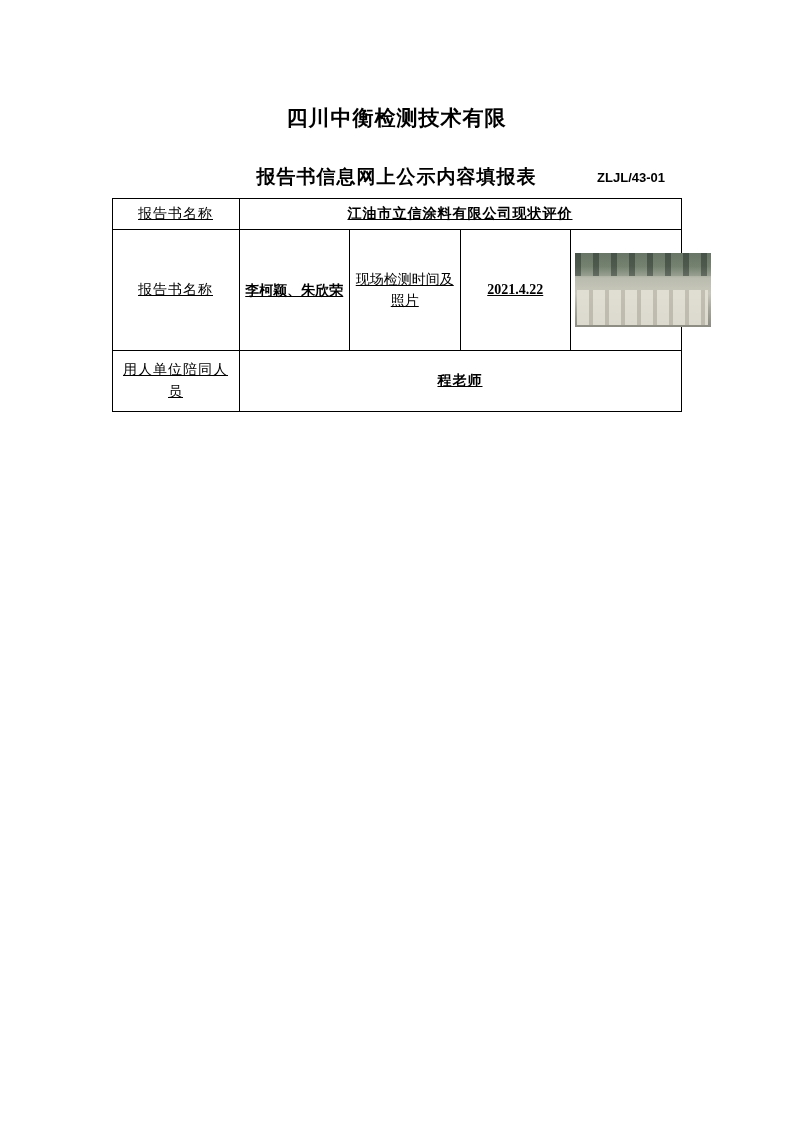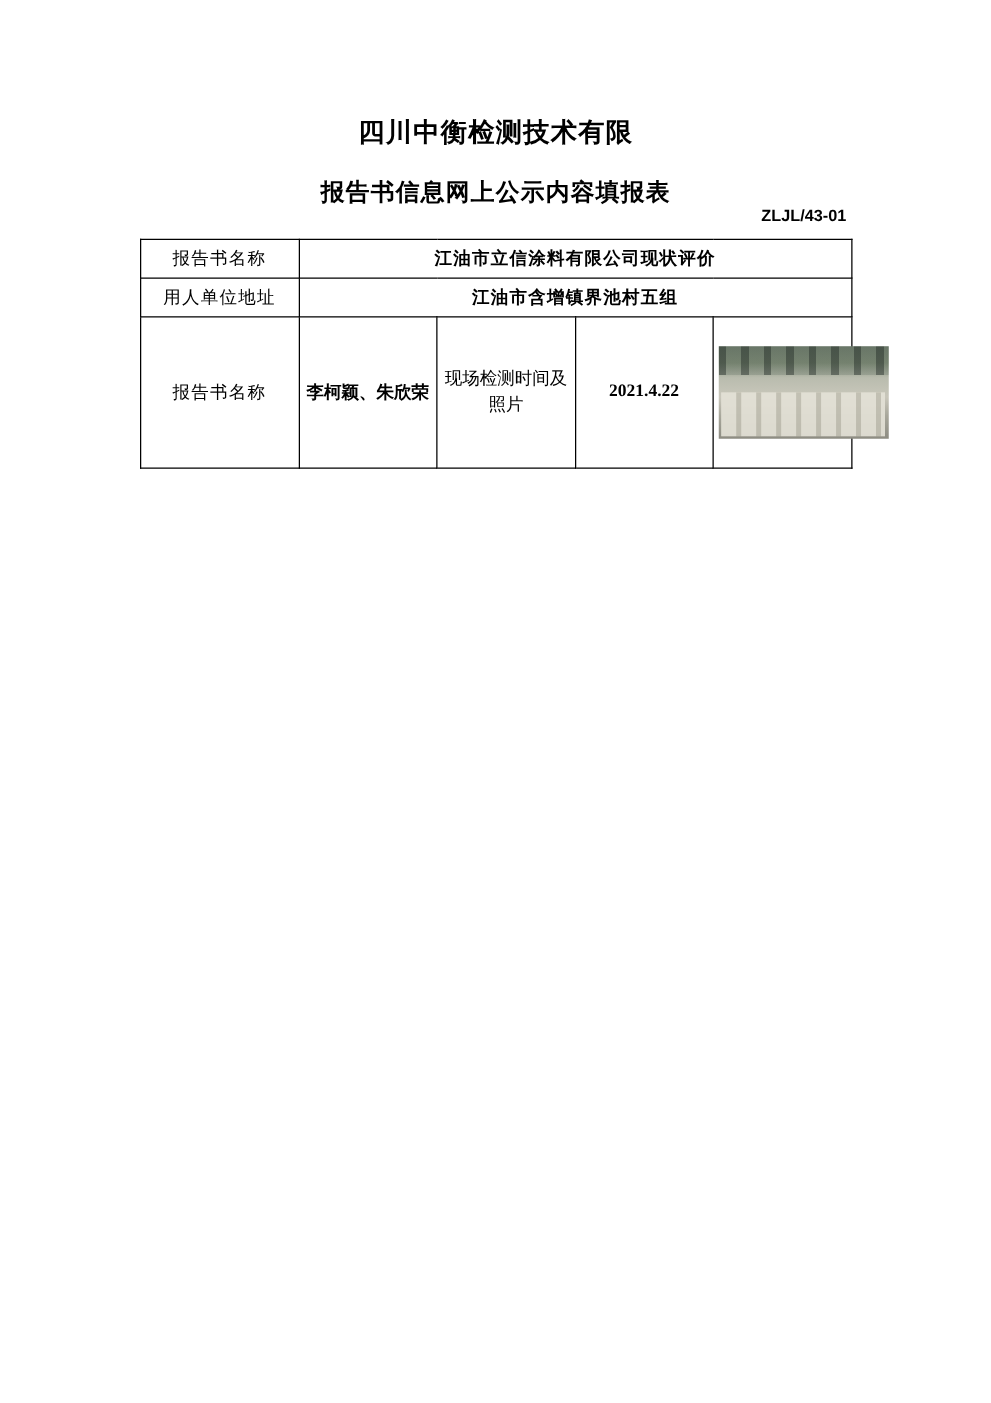--- a/index.html
+++ b/index.html
@@ -11,58 +11,59 @@
     width: 793px;
     height: 1122px;
     font-family: "Liberation Serif", "DejaVu Serif", serif;
     color: #000000;
     position: relative;
   }
   .page {
     width: 793px;
     height: 1122px;
     box-sizing: border-box;
-    padding: 4px;
+    padding: 16px;
     position: relative;
   }
   .title-block {
     text-align: center;
     padding-top: 88px;
   }
   .doc-title {
     font-size: 21px;
     font-weight: bold;
     letter-spacing: 1px;
     line-height: 1.4;
   }
   .subtitle-row {
-    margin-top: 20px;
+    margin-top: 31px;
     position: relative;
     height: 28px;
   }
   .doc-subtitle {
     font-size: 19px;
     font-weight: bold;
     letter-spacing: 1px;
     display: inline-block;
   }
   .doc-code {
     position: absolute;
     right: 112px;
-    top: 24px;
+    top: 6px;
     font-size: 13px;
     font-weight: bold;
     font-family: "Liberation Sans", sans-serif;
     letter-spacing: 0px;
   }
   table.main {
     border-collapse: collapse;
-    margin: 22px auto 0 auto;
+    margin: 6px auto 0 auto;
     width: 570px;
     table-layout: fixed;
+    text-decoration: underline;
   }
   table.main td {
     border: 1px solid #000000;
     text-align: center;
     vertical-align: middle;
     font-size: 14px;
     padding: 6px 4px;
   }
   td.label {
     width: 118px;
@@ -176,34 +177,34 @@
   </div>
 
   <table class="main">
     <tbody>
       <tr>
         <td class="label">报告书名称</td>
         <td class="value-bold" colspan="4">江油市立信涂料有限公司现状评价</td>
       </tr>
 
 
-      <tr>
-        <td class="label">用人单位地址</td>
-        <td class="value-bold" colspan="4">江油市含增镇界池村五组</td>
-      </tr>
 
 
       <tr class="photo-row">
         <td class="label">报告书名称</td>
         <td class="person">李柯颖、朱欣荣</td>
         <td class="desc">现场检测时间及照片</td>
         <td class="date">2021.4.22</td>
         <td class="photo-cell">
           <div class="photo photo-1"></div>
         </td>
       </tr>
 
 
 
+      <tr>
+        <td class="label" style="line-height:1.6; height:48px;">用人单位陪同人员</td>
+        <td class="value-bold" colspan="4">程老师</td>
+      </tr>
     </tbody>
   </table>
 
 </div>
 
 </body></html>

